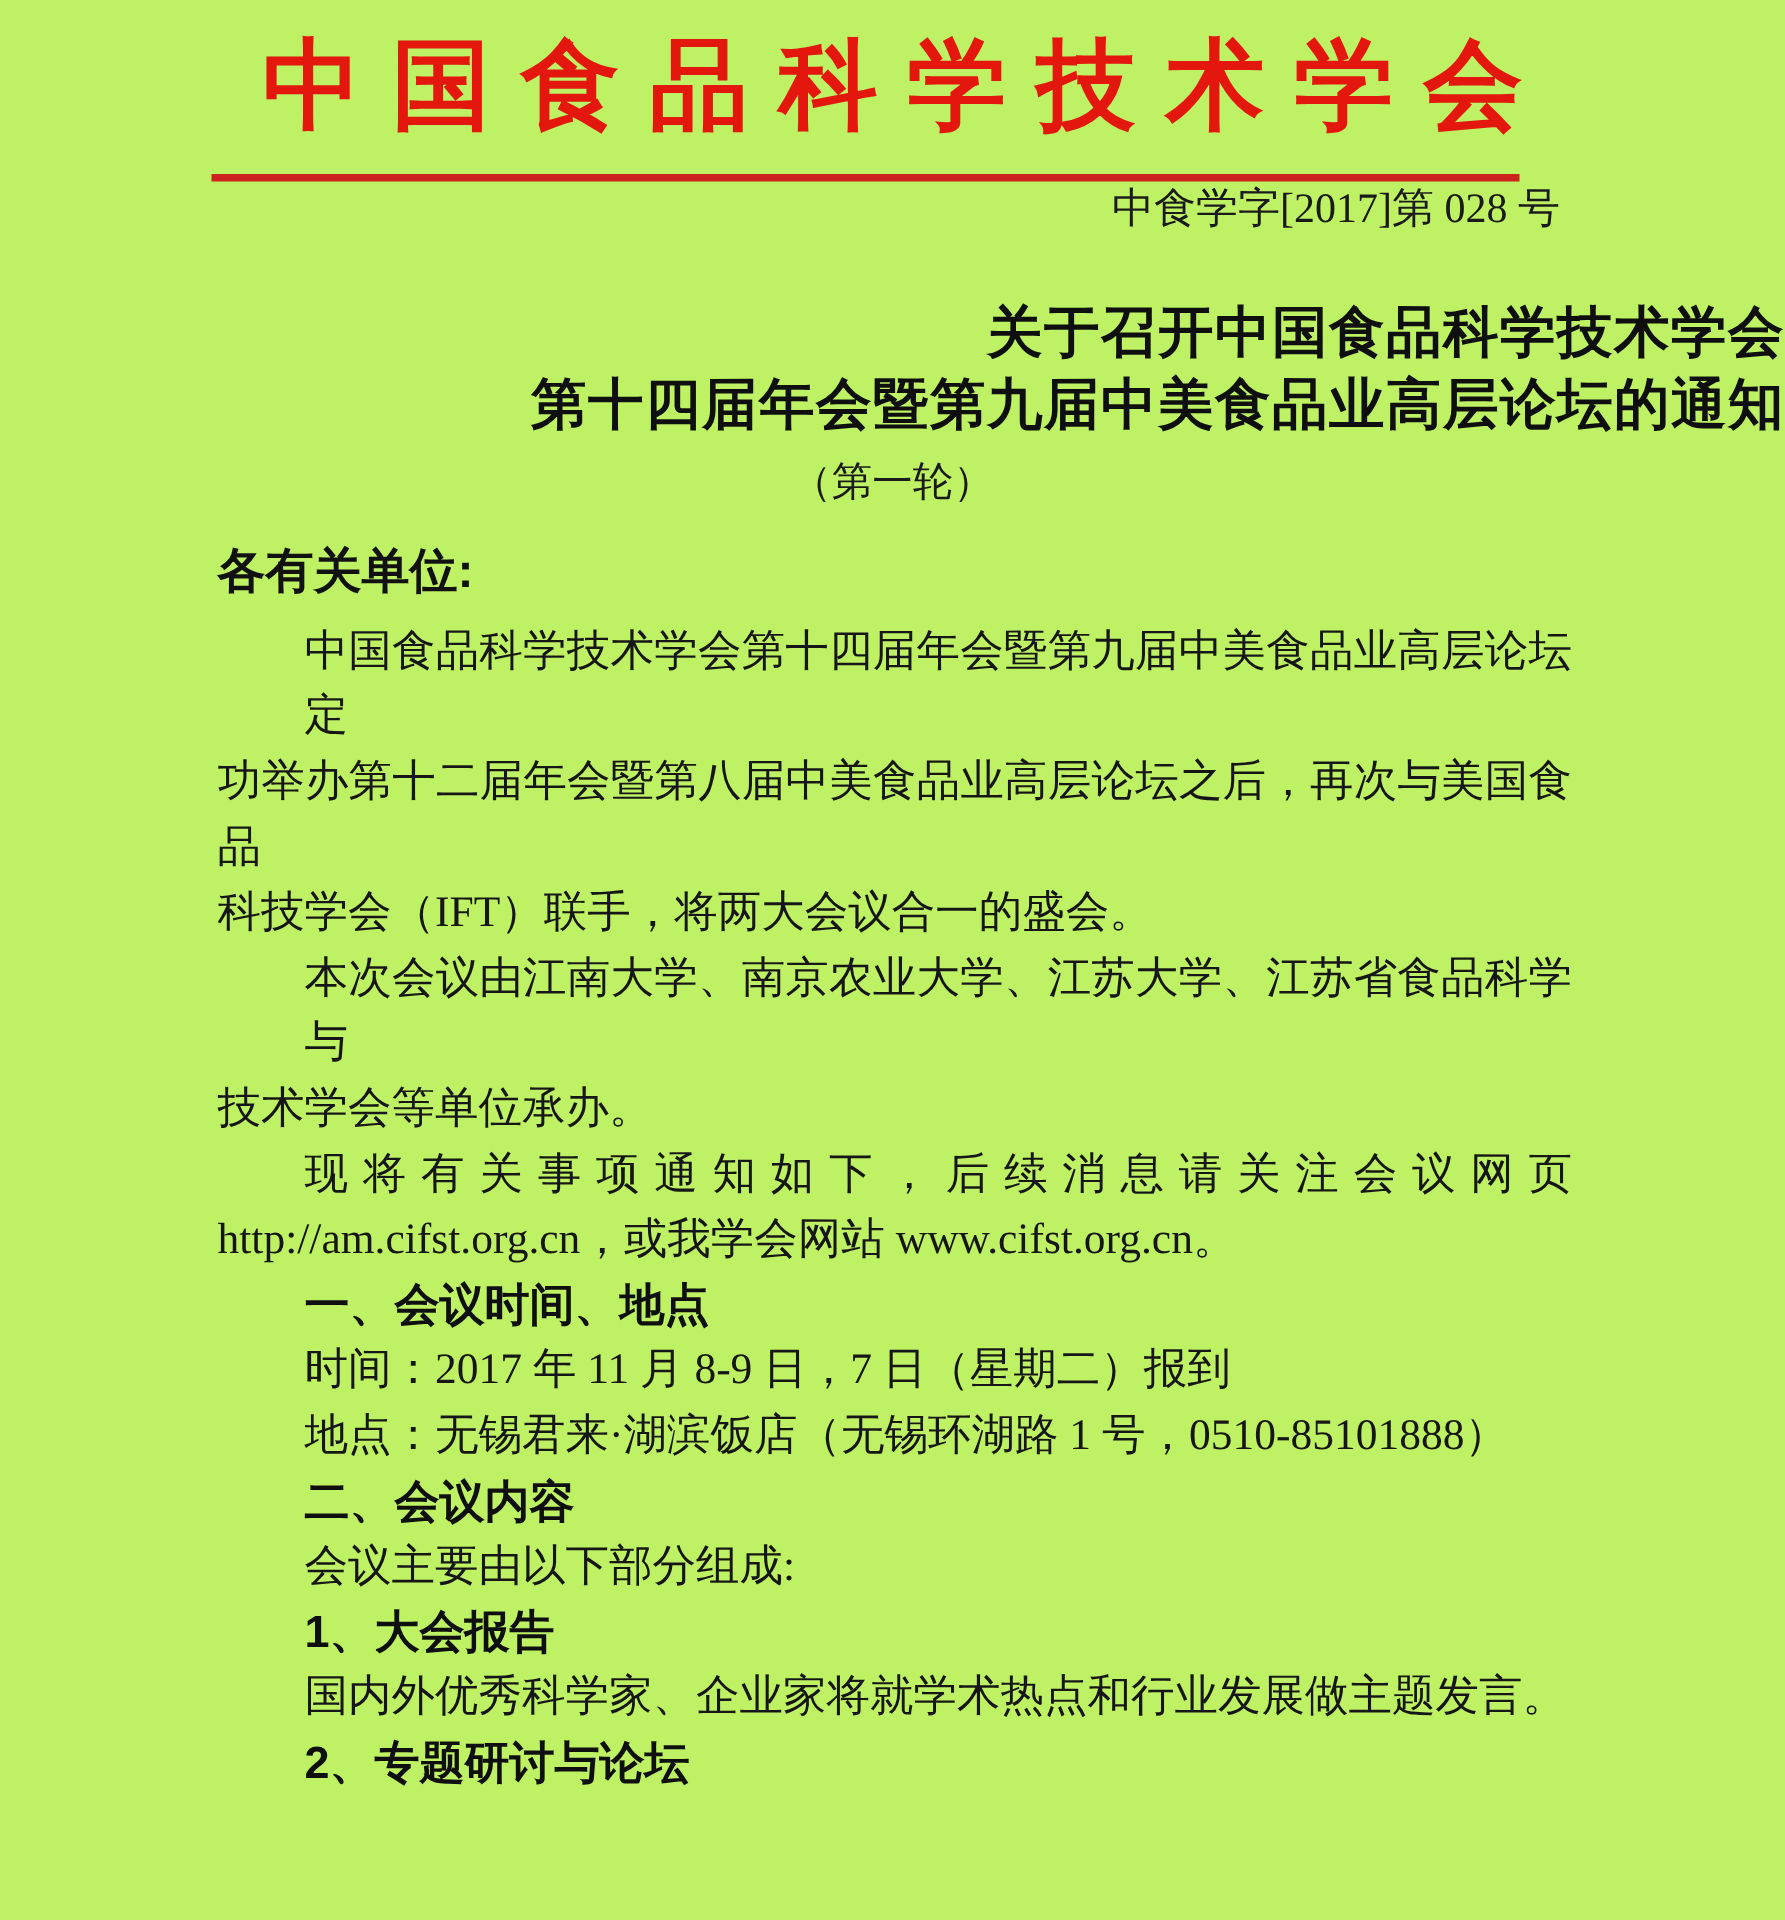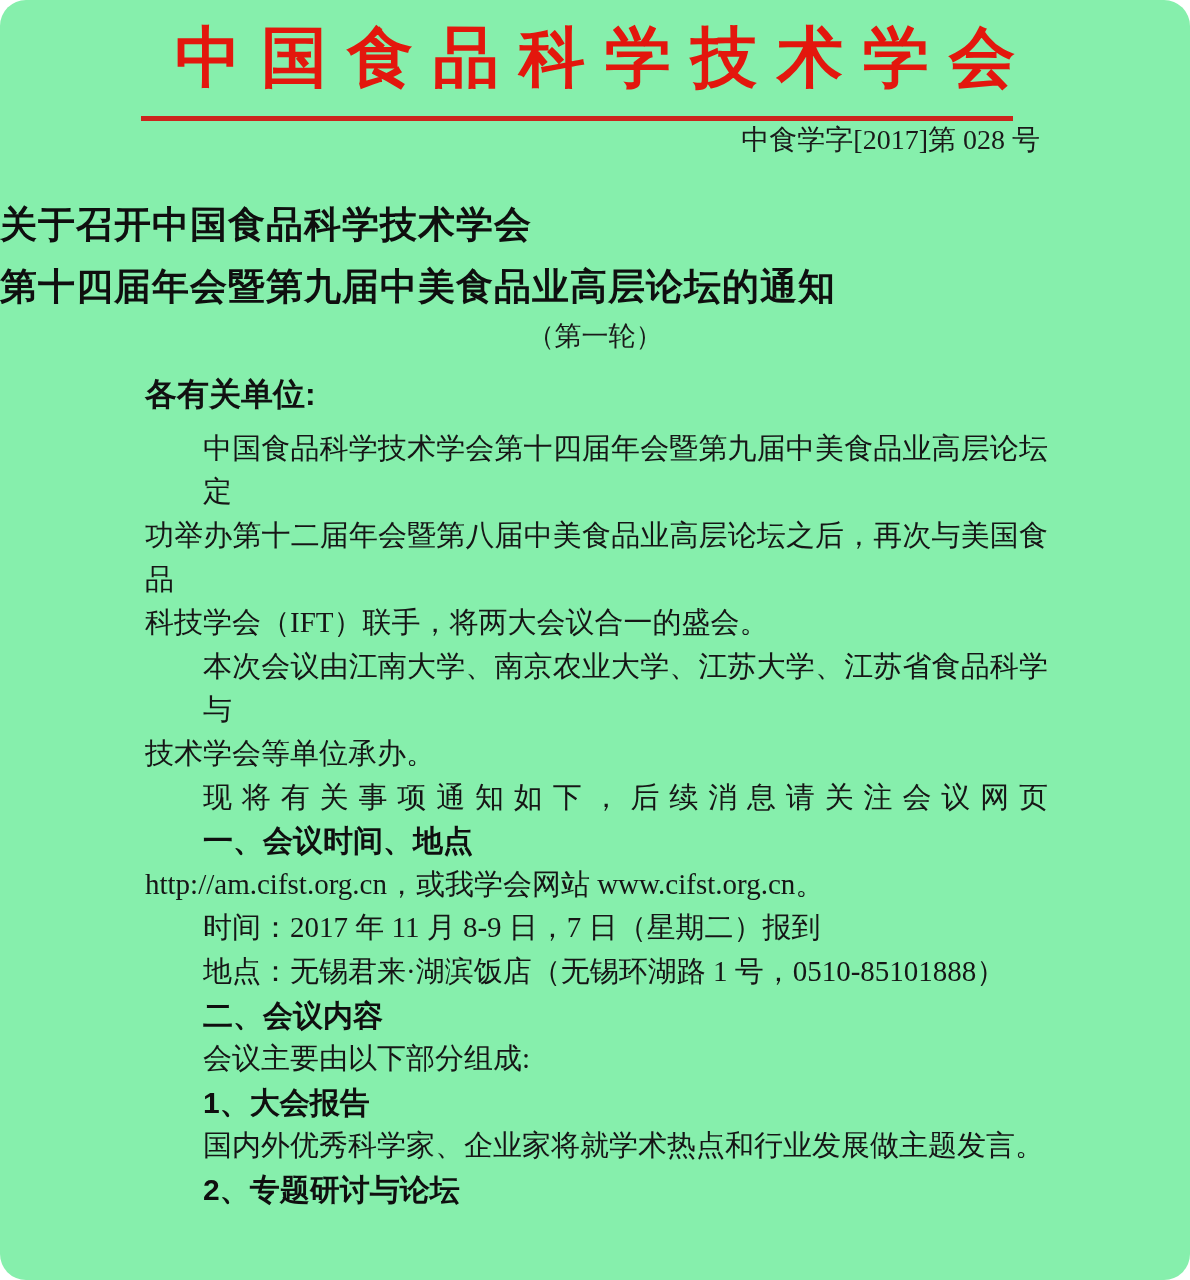--- a/index.html
+++ b/index.html
@@ -1,25 +1,24 @@
 <!DOCTYPE html>
 <html><head>
 <meta charset="utf-8">
 <style>
   * { margin: 0; padding: 0; box-sizing: border-box; }
   html, body { background: #ffffff; }
   .page {
     position: relative;
     width: 1190px;
     height: 1280px;
-    background: #86efac;
+    background: #bef264;
     overflow: hidden;
     color: #151515;
     font-family: "Liberation Serif", "DejaVu Serif", serif;
-    border-radius: 26px;
   }
   
   .org-name {
     padding-top: 14px;
     text-align: center;
     font-family: "Liberation Serif", "DejaVu Serif", serif;
     font-weight: 700;
     font-size: 66px;
     line-height: 1.32;
     letter-spacing: 20px;
@@ -36,22 +35,22 @@
     margin-top: 2px;
     text-align: right;
     padding-right: 150px;
     font-size: 28px;
     line-height: 1.2;
     color: #1a1a1a;
   }
   
   .notice-title {
     margin-top: 44px;
-    text-align: left;
-    font-family: Liberation Serif, serif;
+    text-align: right;
+    font-family: Liberation Mono, monospace;
     font-weight: 700;
     font-size: 37px;
     line-height: 48px;
     letter-spacing: 1px;
     color: #0f0f0f;
   }
   .round-label {
     margin-top: 10px;
     text-align: center;
     font-family: Liberation Mono, monospace;
@@ -95,35 +94,35 @@
 <div class="page">
 
   <div>
     <div class="org-name">中国食品科学技术学会</div>
     <div class="header-rule"></div>
     <div class="doc-number">中食学字[2017]第 028 号</div>
   </div>
 
   <div>
     <div class="notice-title">关于召开中国食品科学技术学会</div>
-    <div class="notice-title" style="margin-top:14px;">第十四届年会暨第九届中美食品业高层论坛的通知</div>
+    <div class="notice-title" style="margin-top:0;">第十四届年会暨第九届中美食品业高层论坛的通知</div>
     <div class="round-label">（第一轮）</div>
   </div>
 
   <div class="salutation">各有关单位:</div>
 
   <div class="notice-body">
     <div class="ln ind full">中国食品科学技术学会第十四届年会暨第九届中美食品业高层论坛定</div>
     <div class="ln full">功举办第十二届年会暨第八届中美食品业高层论坛之后，再次与美国食品</div>
     <div class="ln">科技学会（IFT）联手，将两大会议合一的盛会。</div>
     <div class="ln ind full">本次会议由江南大学、南京农业大学、江苏大学、江苏省食品科学与</div>
     <div class="ln">技术学会等单位承办。</div>
     <div class="ln ind full">现将有关事项通知如下，后续消息请关注会议网页</div>
+    <div class="ln">http://am.cifst.org.cn，或我学会网站 www.cifst.org.cn。</div>
     <div class="ln ind hd">一、会议时间、地点</div>
-    <div class="ln">http://am.cifst.org.cn，或我学会网站 www.cifst.org.cn。</div>
     <div class="ln ind">时间：2017 年 11 月 8-9 日，7 日（星期二）报到</div>
     <div class="ln ind">地点：无锡君来·湖滨饭店（无锡环湖路 1 号，0510-85101888）</div>
     <div class="ln ind hd">二、会议内容</div>
     <div class="ln ind">会议主要由以下部分组成:</div>
     <div class="ln ind hd">1、大会报告</div>
     <div class="ln ind">国内外优秀科学家、企业家将就学术热点和行业发展做主题发言。</div>
     <div class="ln ind hd">2、专题研讨与论坛</div>
 
   </div>
 

